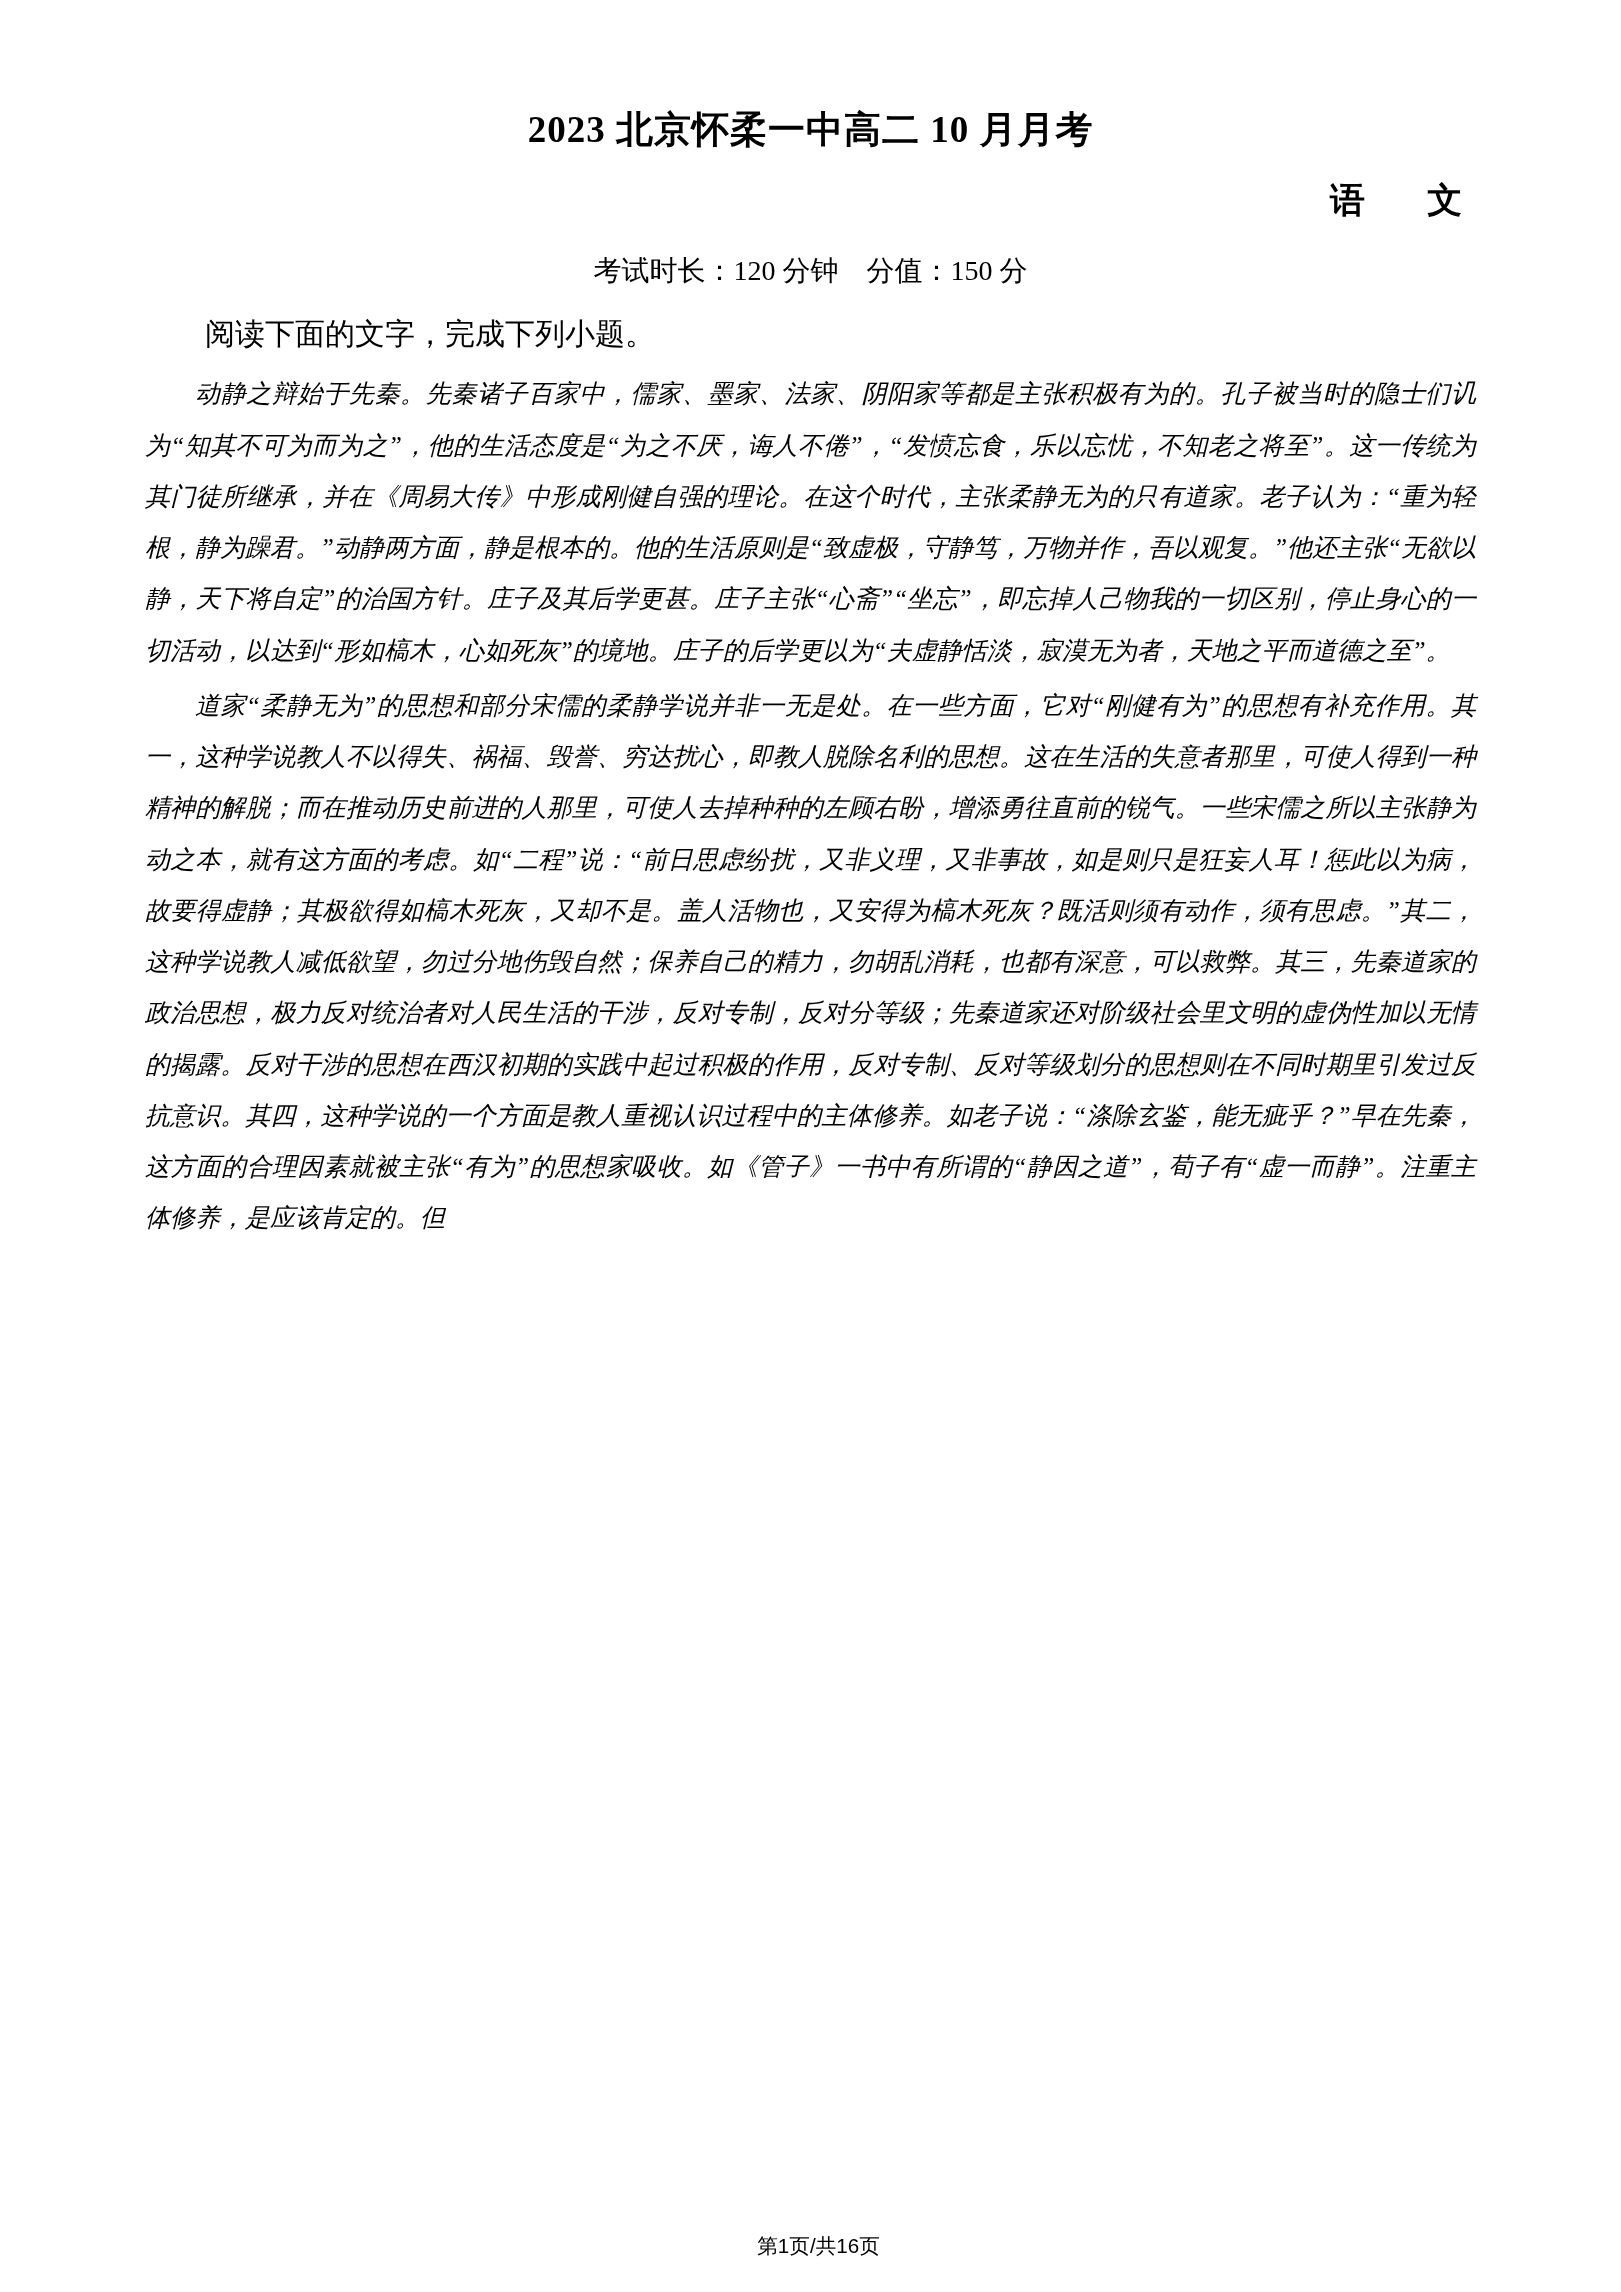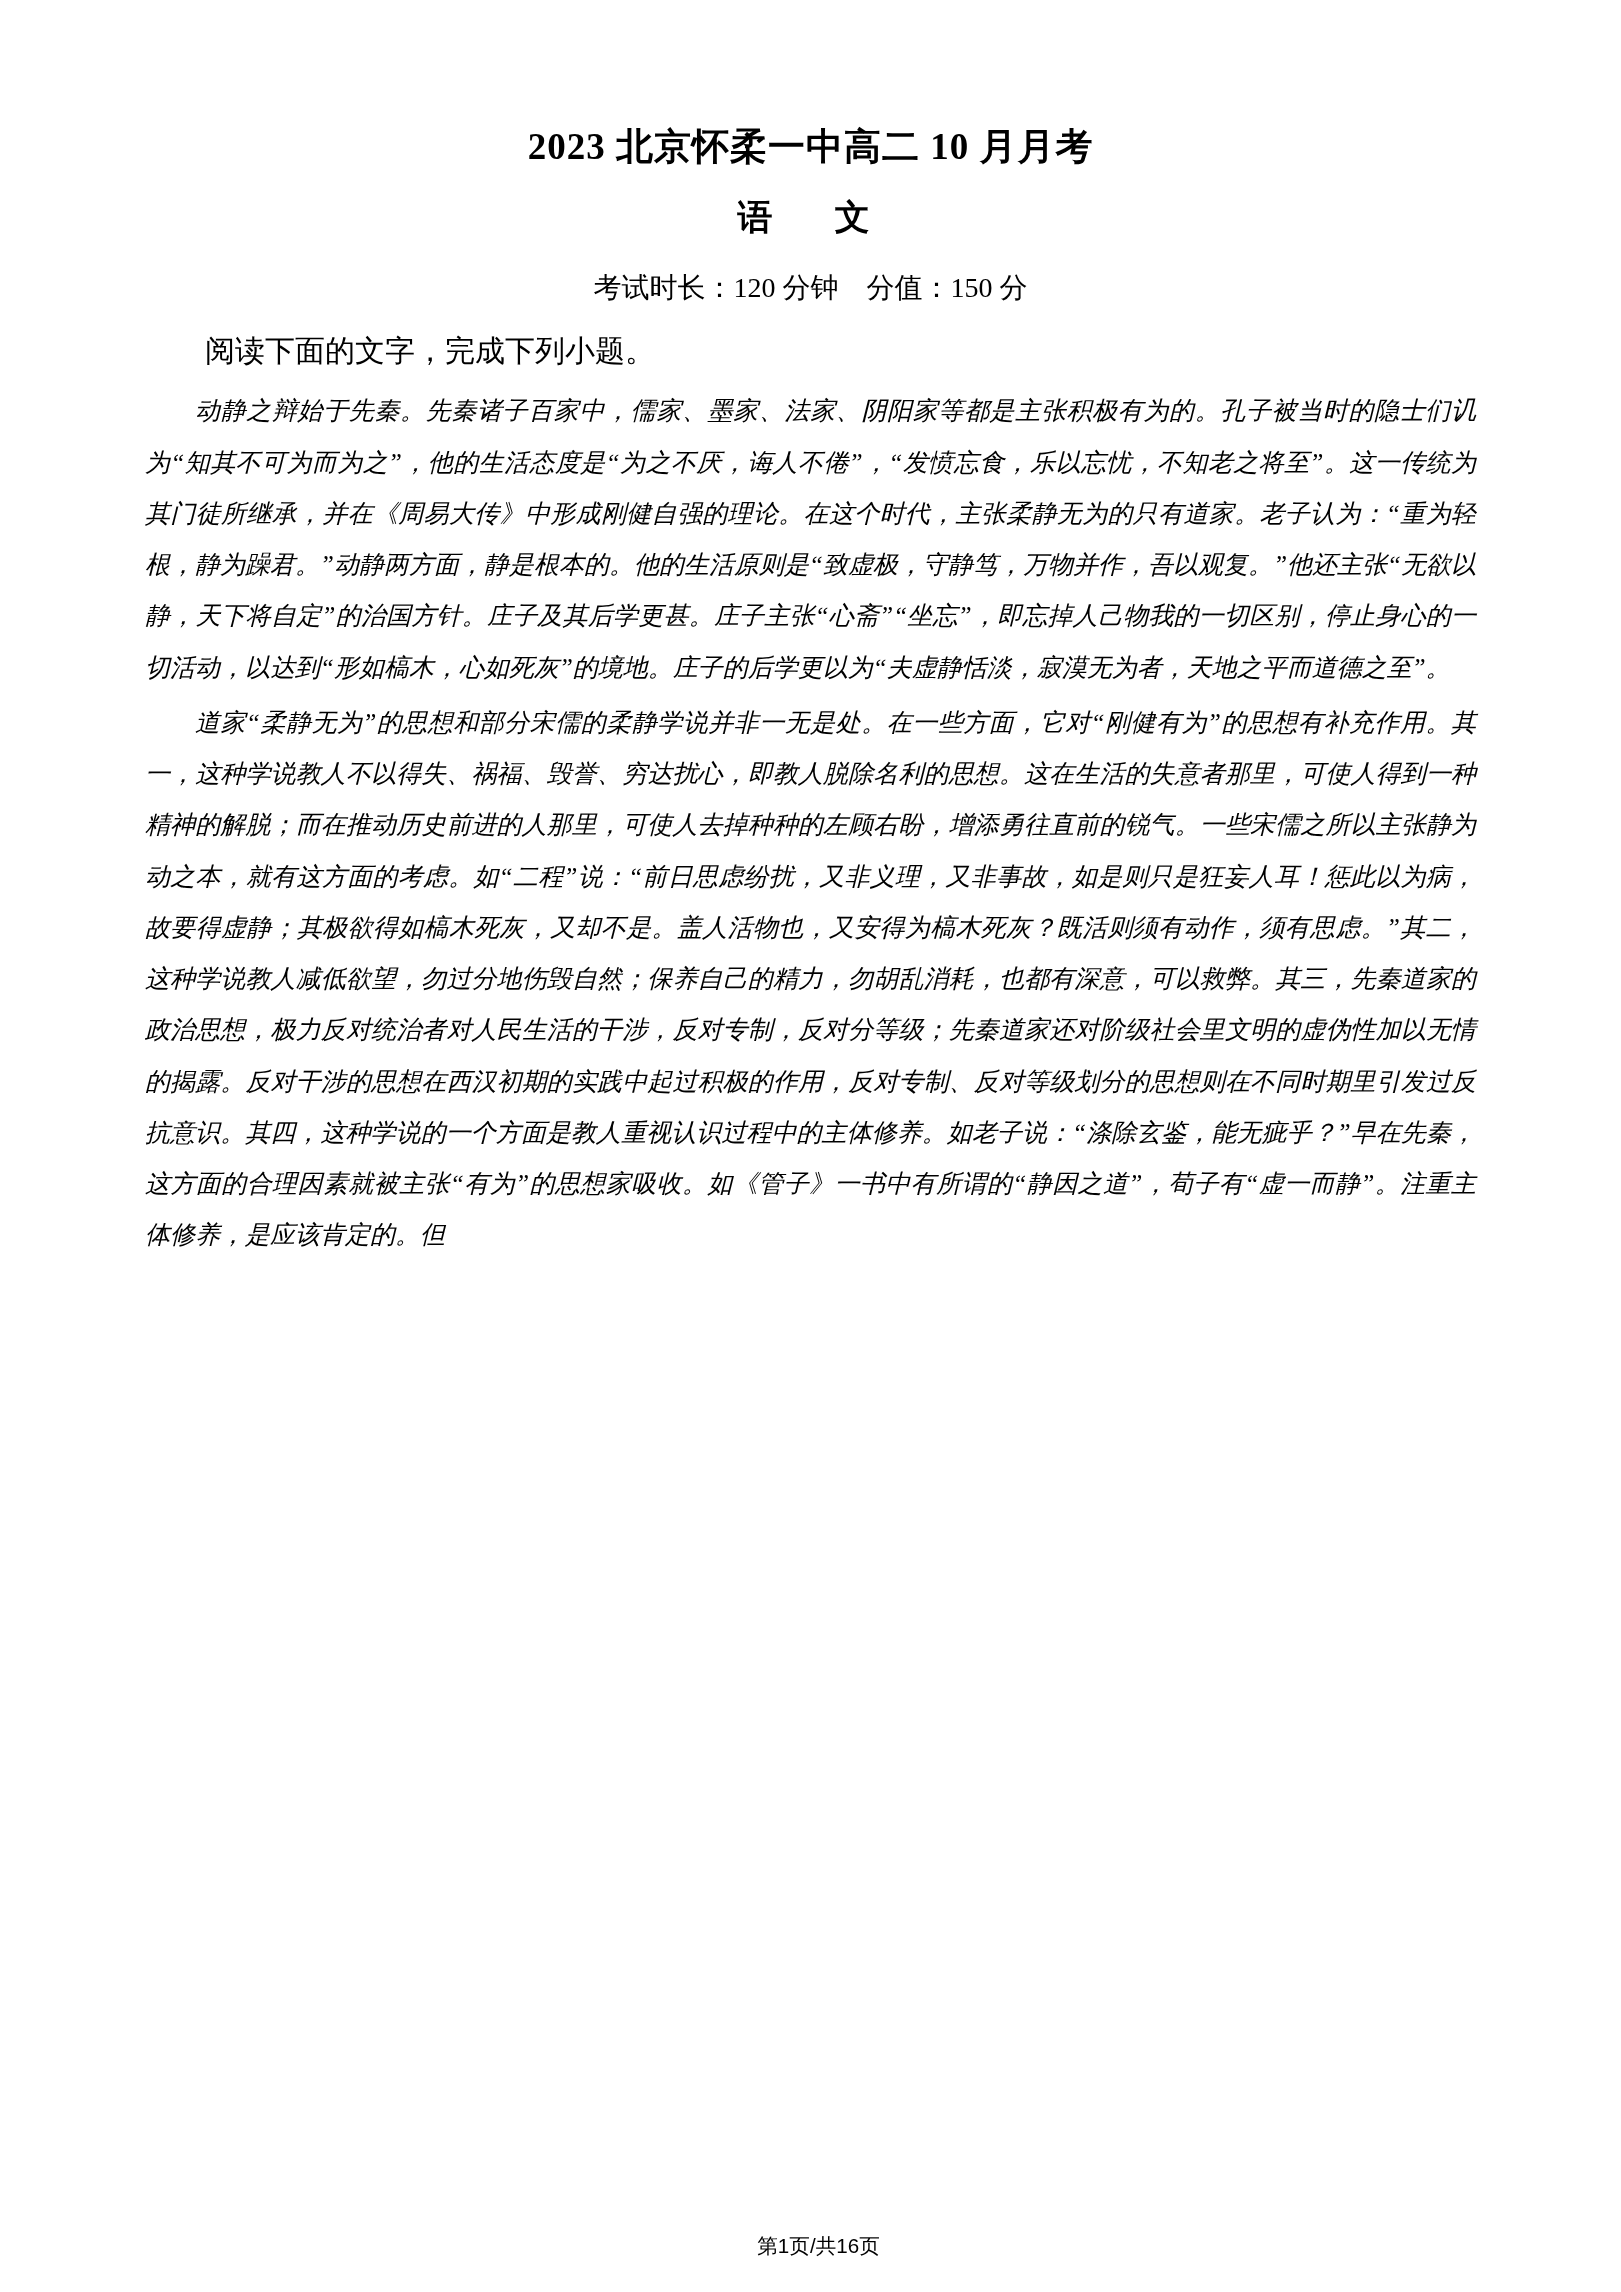--- a/index.html
+++ b/index.html
@@ -11,33 +11,33 @@
     width: 1621px;
     min-height: 2293px;
     font-family: "Liberation Serif", "DejaVu Serif", serif;
     color: #000000;
     position: relative;
   }
   .page {
     width: 1621px;
     min-height: 2293px;
     box-sizing: border-box;
-    padding: 80px 145px 0 145px;
+    padding: 63px 145px 0 145px;
     position: relative;
   }
   .doc-title {
     text-align: center;
     font-size: 37px;
     font-weight: bold;
     letter-spacing: 1px;
     margin: 39px 0 5.9px 0;
     line-height: 1.5;
   }
   .doc-subject {
-    text-align: center;
+    text-align: right;
     font-size: 35px;
     font-weight: bold;
     letter-spacing: 13.7px;
     margin: 17.6px 0 5.9px 0;
     line-height: 1.5;
   }
   .doc-meta {
     text-align: center;
     font-size: 28px;
     margin: 21.6px 0 13.7px 0;

